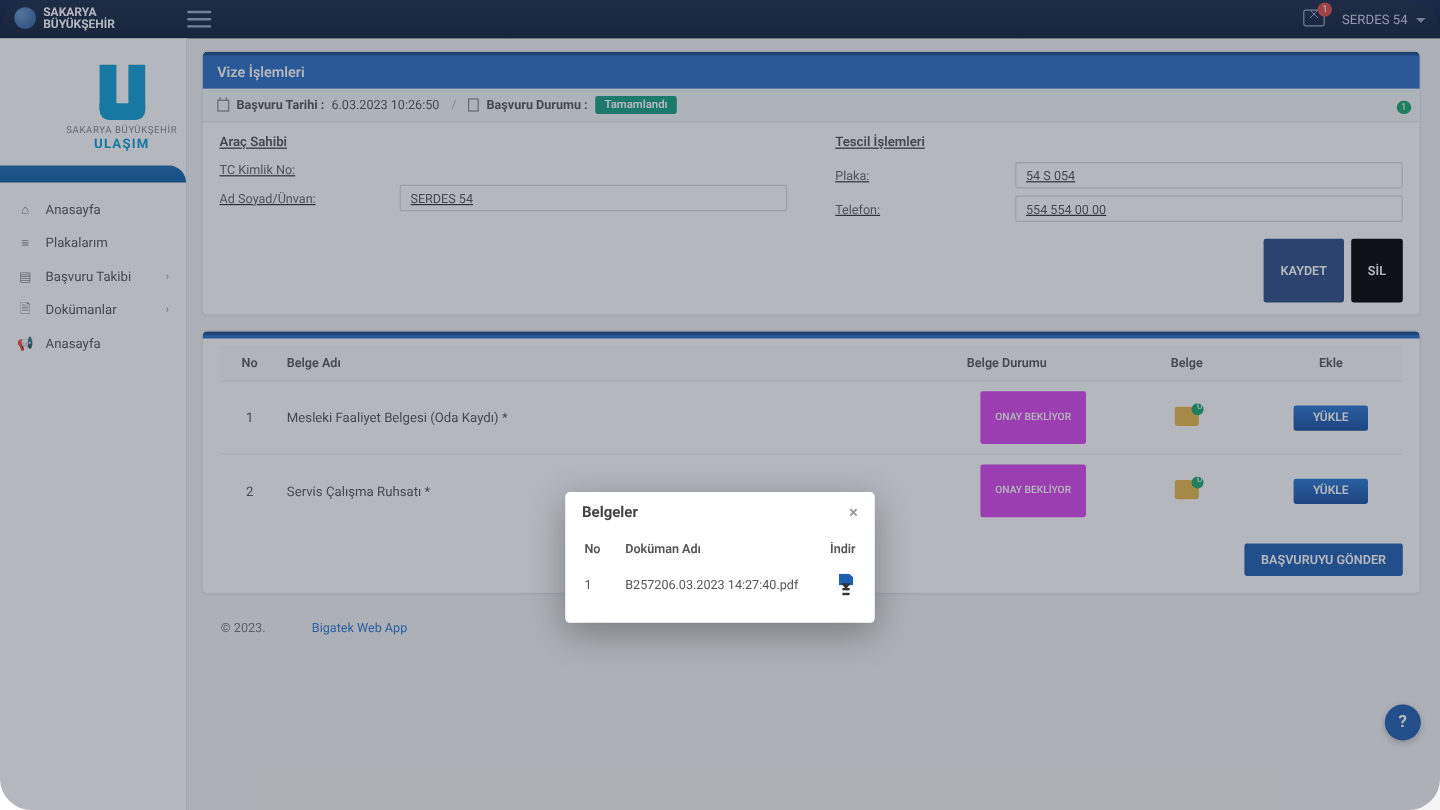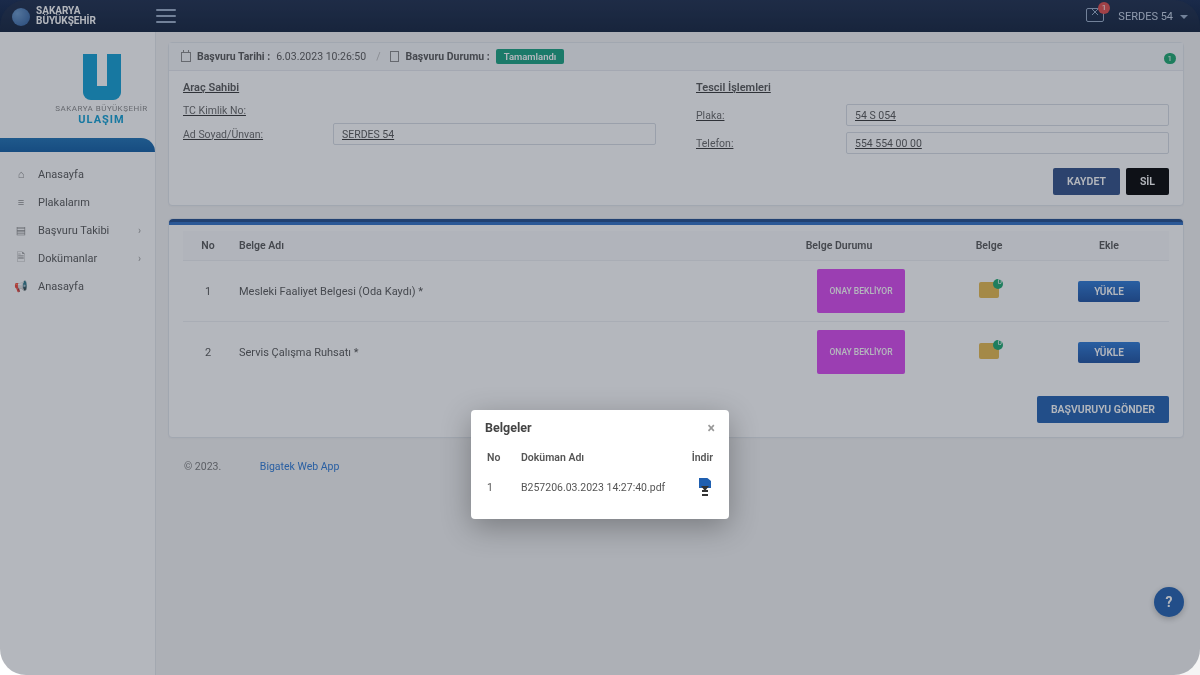--- a/index.html
+++ b/index.html
@@ -1,19 +1,19 @@
 <!DOCTYPE html>
 <html><head>
 <meta charset="utf-8">
 <style>
 * { margin: 0; padding: 0; box-sizing: border-box; font-family: -apple-system, BlinkMacSystemFont, "Segoe UI", Roboto, sans-serif; }
 body { background: #f5f5f5; color: #333; font-size: 12px; overflow: hidden; height: 675px; width: 1200px; position: relative; }
 
 .topbar { height: 32px; background: linear-gradient(180deg, #1a2a4a 0%, #0f1f3a 100%); display: flex; align-items: center; padding: 0 12px; color: #fff; }
-.topbar-brand { display: flex; align-items: flex-end; gap: 6px; font-weight: bold; font-size: 10px; line-height: 1; }
+.topbar-brand { display: flex; align-items: flex-start; gap: 6px; font-weight: bold; font-size: 10px; line-height: 1; }
 .brand-mark { width: 18px; height: 18px; background: radial-gradient(circle at 30% 30%, #6998cc, #2b5a9a); border-radius: 50%; }
 .hamburger { margin-left: 60px; width: 20px; height: 14px; display: flex; flex-direction: column; justify-content: space-between; cursor: pointer; }
 .hamburger span { height: 2px; background: #9aadc8; border-radius: 1px; }
 .topbar-right { margin-left: auto; display: flex; align-items: center; gap: 14px; }
 .mail-wrap { position: relative; }
 .mail-icon { width:18px; height:14px; display:inline-block; position:relative; }
 .mail-icon::before { content:""; position:absolute; inset:0; border:1.5px solid #9aadc8; border-radius:2px;}
 .mail-icon::after { content:""; position:absolute; left:1px; right:1px; top:1px; height:6px; background: linear-gradient(135deg, transparent 48%, #9aadc8 48% 52%, transparent 52%), linear-gradient(-135deg, transparent 48%, #9aadc8 48% 52%, transparent 52%);}
 .mail-badge { position:absolute; top:-6px; right:-6px; background:#e04a4a; color:#fff; border-radius:8px; font-size:8px; padding:0 4px; line-height:12px;}
 .user { font-size: 11px; color: #c7d3e6; }
@@ -46,21 +46,21 @@
 
 .card-body { padding: 10px 14px;}
 .section-title { font-size:11px; font-weight:600; color:#555; margin-bottom:10px;}
 .row2 { display:flex; gap:40px;}
 .col { flex:1;text-decoration:underline;}
 .frow { display:flex; align-items:center; margin-bottom:6px; gap:10px;}
 .flabel { width:140px; font-size:10.5px; color:#666;}
 .finput { flex:1; border:1px solid #d8dce3; background:#fff; padding:4px 8px; font-size:10.5px; color:#555; border-radius:2px; height:22px;}
 
 .btnrow { display:flex; justify-content:flex-end; gap:6px; margin-top:8px;}
-.btn { border:none; color:#fff; padding:7px 14px; font-size:10.5px; font-weight:600; border-radius:2px; cursor:pointer;}
+.btn { border:none; color:#fff; padding:20px 14px; font-size:10.5px; font-weight:600; border-radius:2px; cursor:pointer;}
 .btn-save{background:#2f4e86;} .btn-del{background:#000000;}
 .btn-submit{background:#1f5fb0; padding:7px 14px;}
 .btn-load{background: linear-gradient(180deg,#2a78d6,#1a4fa0); font-size:10px; padding:5px 16px;}
 .btn-status{background:#d946ef; font-size:8.5px; padding:17px 12px; font-weight:500;margin-left:44px;}
 
 .tbl-wrap{ padding:6px 14px 14px;}
 table.tbl{ width:100%; border-collapse:collapse; font-size:11px;}
 .tbl th{ text-align:left; font-weight:600; color:#555; padding:8px 6px; background:#fafbfc; font-size:10.5px;}
 .tbl td{ padding:8px 6px; border-top:1px solid #eef0f3; color:#555;}
 .tbl .c-center{text-align:center;}
@@ -154,20 +154,21 @@
         <div class="nav-item">
           <span class="nav-ico">📢</span>
           <span>Anasayfa</span>
         </div>
       </div>
   </div>
 
   <div class="main">
 
     <div class="card">
+      <div class="card-hd">Vize İşlemleri</div>
       <div class="card-sub">
         <span class="ico-cal"></span>
         <b>Başvuru Tarihi :</b>
         <span>6.03.2023 10:26:50</span>
         <span class="sep">/</span>
         <span class="ico-doc"></span>
         <b>Başvuru Durumu :</b>
         <span class="tag">Tamamlandı</span>
         <span class="badge-img">
           <span class="folder-ico"></span>

